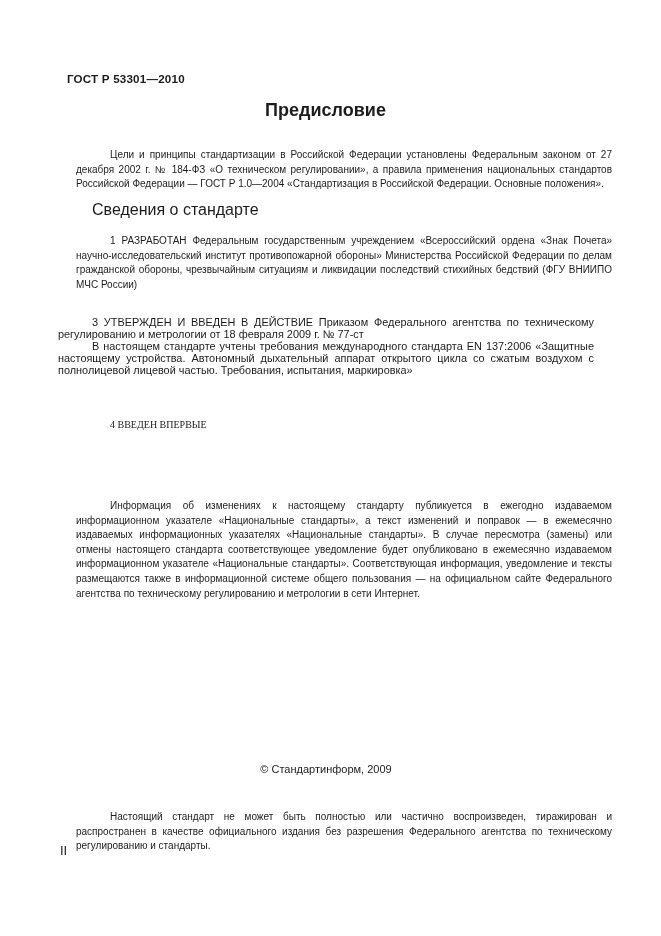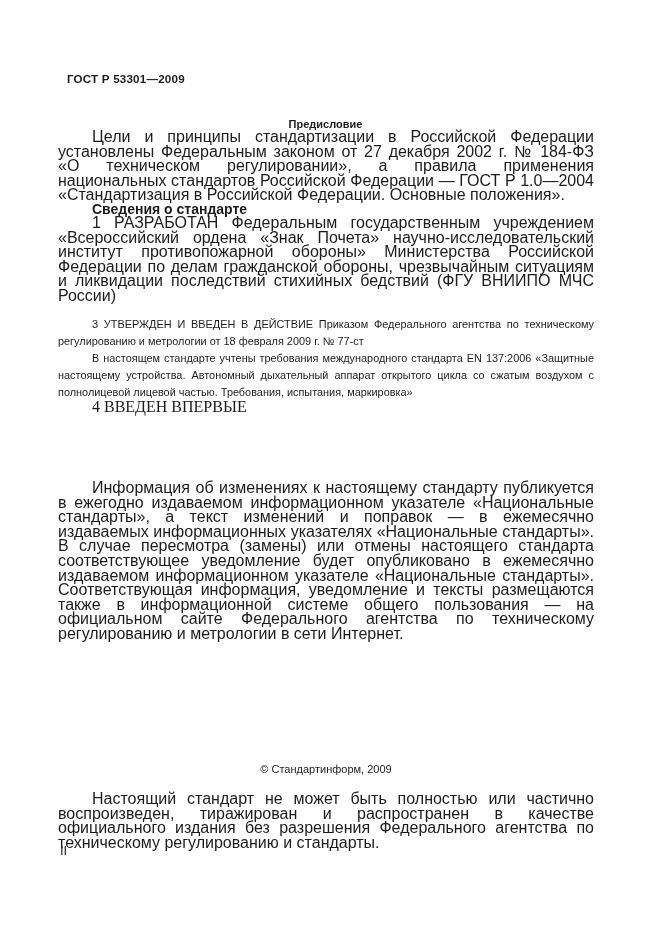--- a/index.html
+++ b/index.html
@@ -21,51 +21,51 @@
     left: 67px;
     top: 72px;
     font-size: 11.6px;
     font-weight: bold;
     letter-spacing: 0.2px;
     white-space: nowrap;
   }
   .doc-title {
     position: absolute;
     left: 58px;
-    top: 118px;
+    top: 100px;
     width: 535px;
     text-align: center;
-    font-size: 11px;
+    font-size: 18px;
     font-weight: bold;
   }
   .par {
     position: absolute;
     left: 58px;
     width: 536px;
-    font-size: 16px;
+    font-size: 10px;
     line-height: 14.6px;
     text-align: justify;
-    margin: 0;
+    margin: 18px;
   }
   .indent { text-indent: 34px; }
   .subheading {
     position: absolute;
     left: 92px;
     top: 201px;
-    font-size: 14px;
-    font-weight: bold;
+    font-size: 16px;
+    font-weight: normal;
   }
   .intro        { top: 130px; }
   .item1        { top: 216px; }
   .item2        { top: 296px; }
   .item3-block  { position: absolute; left: 58px; top: 316px; width: 536px; }
   .item3-block p {
     margin: 0;
     font-size: 10.9px;
-    line-height: 17px;
+    line-height: 12px;
     text-align: justify;
     text-indent: 34px;
   }
   .item4        { top: 400px; font-family: Liberation Serif, serif; }
   .amendments {
     top: 481px;
   }
   .copyright {
     position: absolute;
     left: 58px;
@@ -80,21 +80,21 @@
     left: 60px;
     top: 843px;
     font-size: 13px;
   }
 </style>
 </head>
 <body>
 
 <div class="page">
 
-  <div class="std-code">ГОСТ Р 53301—2009</div>
+  <div class="std-code">ГОСТ Р 53301—2010</div>
 
   <div class="doc-title">Предисловие</div>
 
   <p class="par indent intro">Цели и принципы стандартизации в Российской Федерации установлены Федеральным законом от 27 декабря 2002 г. № 184-ФЗ «О техническом регулировании», а правила применения национальных стандартов Российской Федерации — ГОСТ Р 1.0—2004 «Стандартизация в Российской Федерации. Основные положения».</p>
 
   <div class="subheading">Сведения о стандарте</div>
 
   <p class="par indent item1">1 РАЗРАБОТАН Федеральным государственным учреждением «Всероссийский ордена «Знак Почета» научно-исследовательский институт противопожарной обороны» Министерства Российской Федерации по делам гражданской обороны, чрезвычайным ситуациям и ликвидации последствий стихийных бедствий (ФГУ ВНИИПО МЧС России)</p>
 
 

